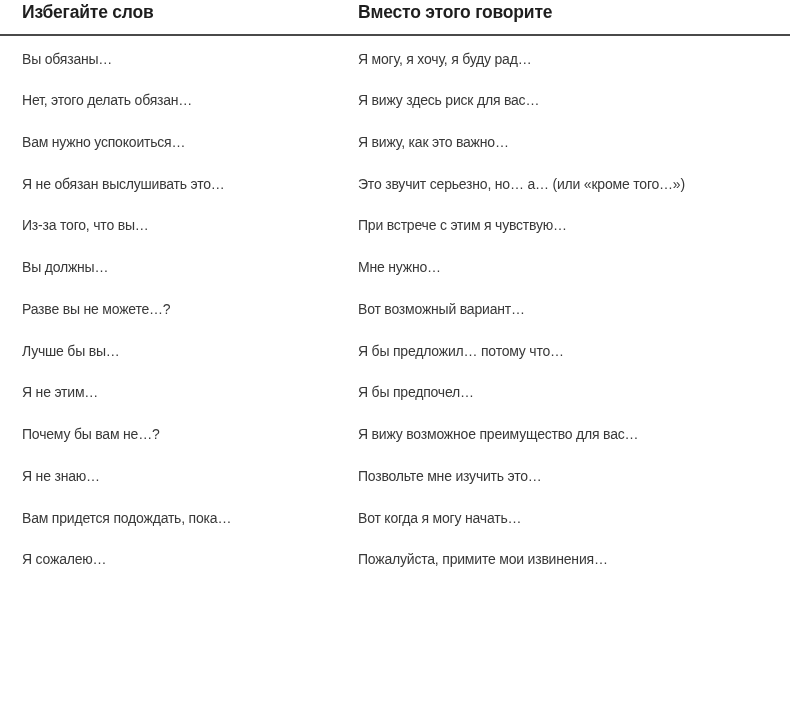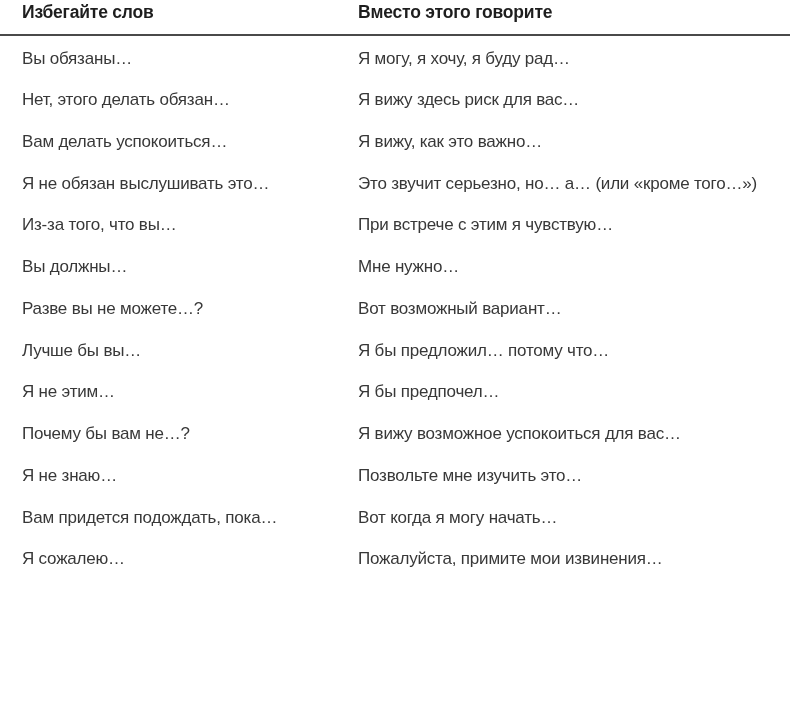--- a/index.html
+++ b/index.html
@@ -34,21 +34,21 @@
     font-weight: bold;
     letter-spacing: -0.2px;
     color: var(--header-text);
     line-height: 20px;
     padding: 2px 0 12px 0;
     border-bottom: 2px solid var(--rule);
     vertical-align: top;
   }
   th.avoid-col { padding-left: 22px; }
   td {
-    font-size: 17px;
+    font-size: 14px;
     letter-spacing: -0.2px;
     color: var(--text);
     height: 41.75px;
     vertical-align: middle;
     padding-top: 5px;
     white-space: nowrap;
     overflow: hidden;
   }
   td.avoid-cell { padding-left: 22px; }
 </style>
@@ -74,21 +74,21 @@
   </tr>
 
   <tr>
     <td class="avoid-cell">Нет, этого делать обязан…</td>
     <td class="say-cell">Я вижу здесь риск для вас…</td>
   </tr>
 
 
 
   <tr>
-    <td class="avoid-cell">Вам делать успокоиться…</td>
+    <td class="avoid-cell">Вам нужно успокоиться…</td>
     <td class="say-cell">Я вижу, как это важно…</td>
   </tr>
 
   <tr>
     <td class="avoid-cell">Я не обязан выслушивать это…</td>
     <td class="say-cell">Это звучит серьезно, но… а… (или «кроме того…»)</td>
   </tr>
 
   <tr>
     <td class="avoid-cell">Из-за того, что вы…</td>
@@ -110,21 +110,21 @@
     <td class="say-cell">Я бы предложил… потому что…</td>
   </tr>
 
   <tr>
     <td class="avoid-cell">Я не этим…</td>
     <td class="say-cell">Я бы предпочел…</td>
   </tr>
 
   <tr>
     <td class="avoid-cell">Почему бы вам не…?</td>
-    <td class="say-cell">Я вижу возможное успокоиться для вас…</td>
+    <td class="say-cell">Я вижу возможное преимущество для вас…</td>
   </tr>
 
   <tr>
     <td class="avoid-cell">Я не знаю…</td>
     <td class="say-cell">Позвольте мне изучить это…</td>
   </tr>
 
   <tr>
     <td class="avoid-cell">Вам придется подождать, пока…</td>
     <td class="say-cell">Вот когда я могу начать…</td>

